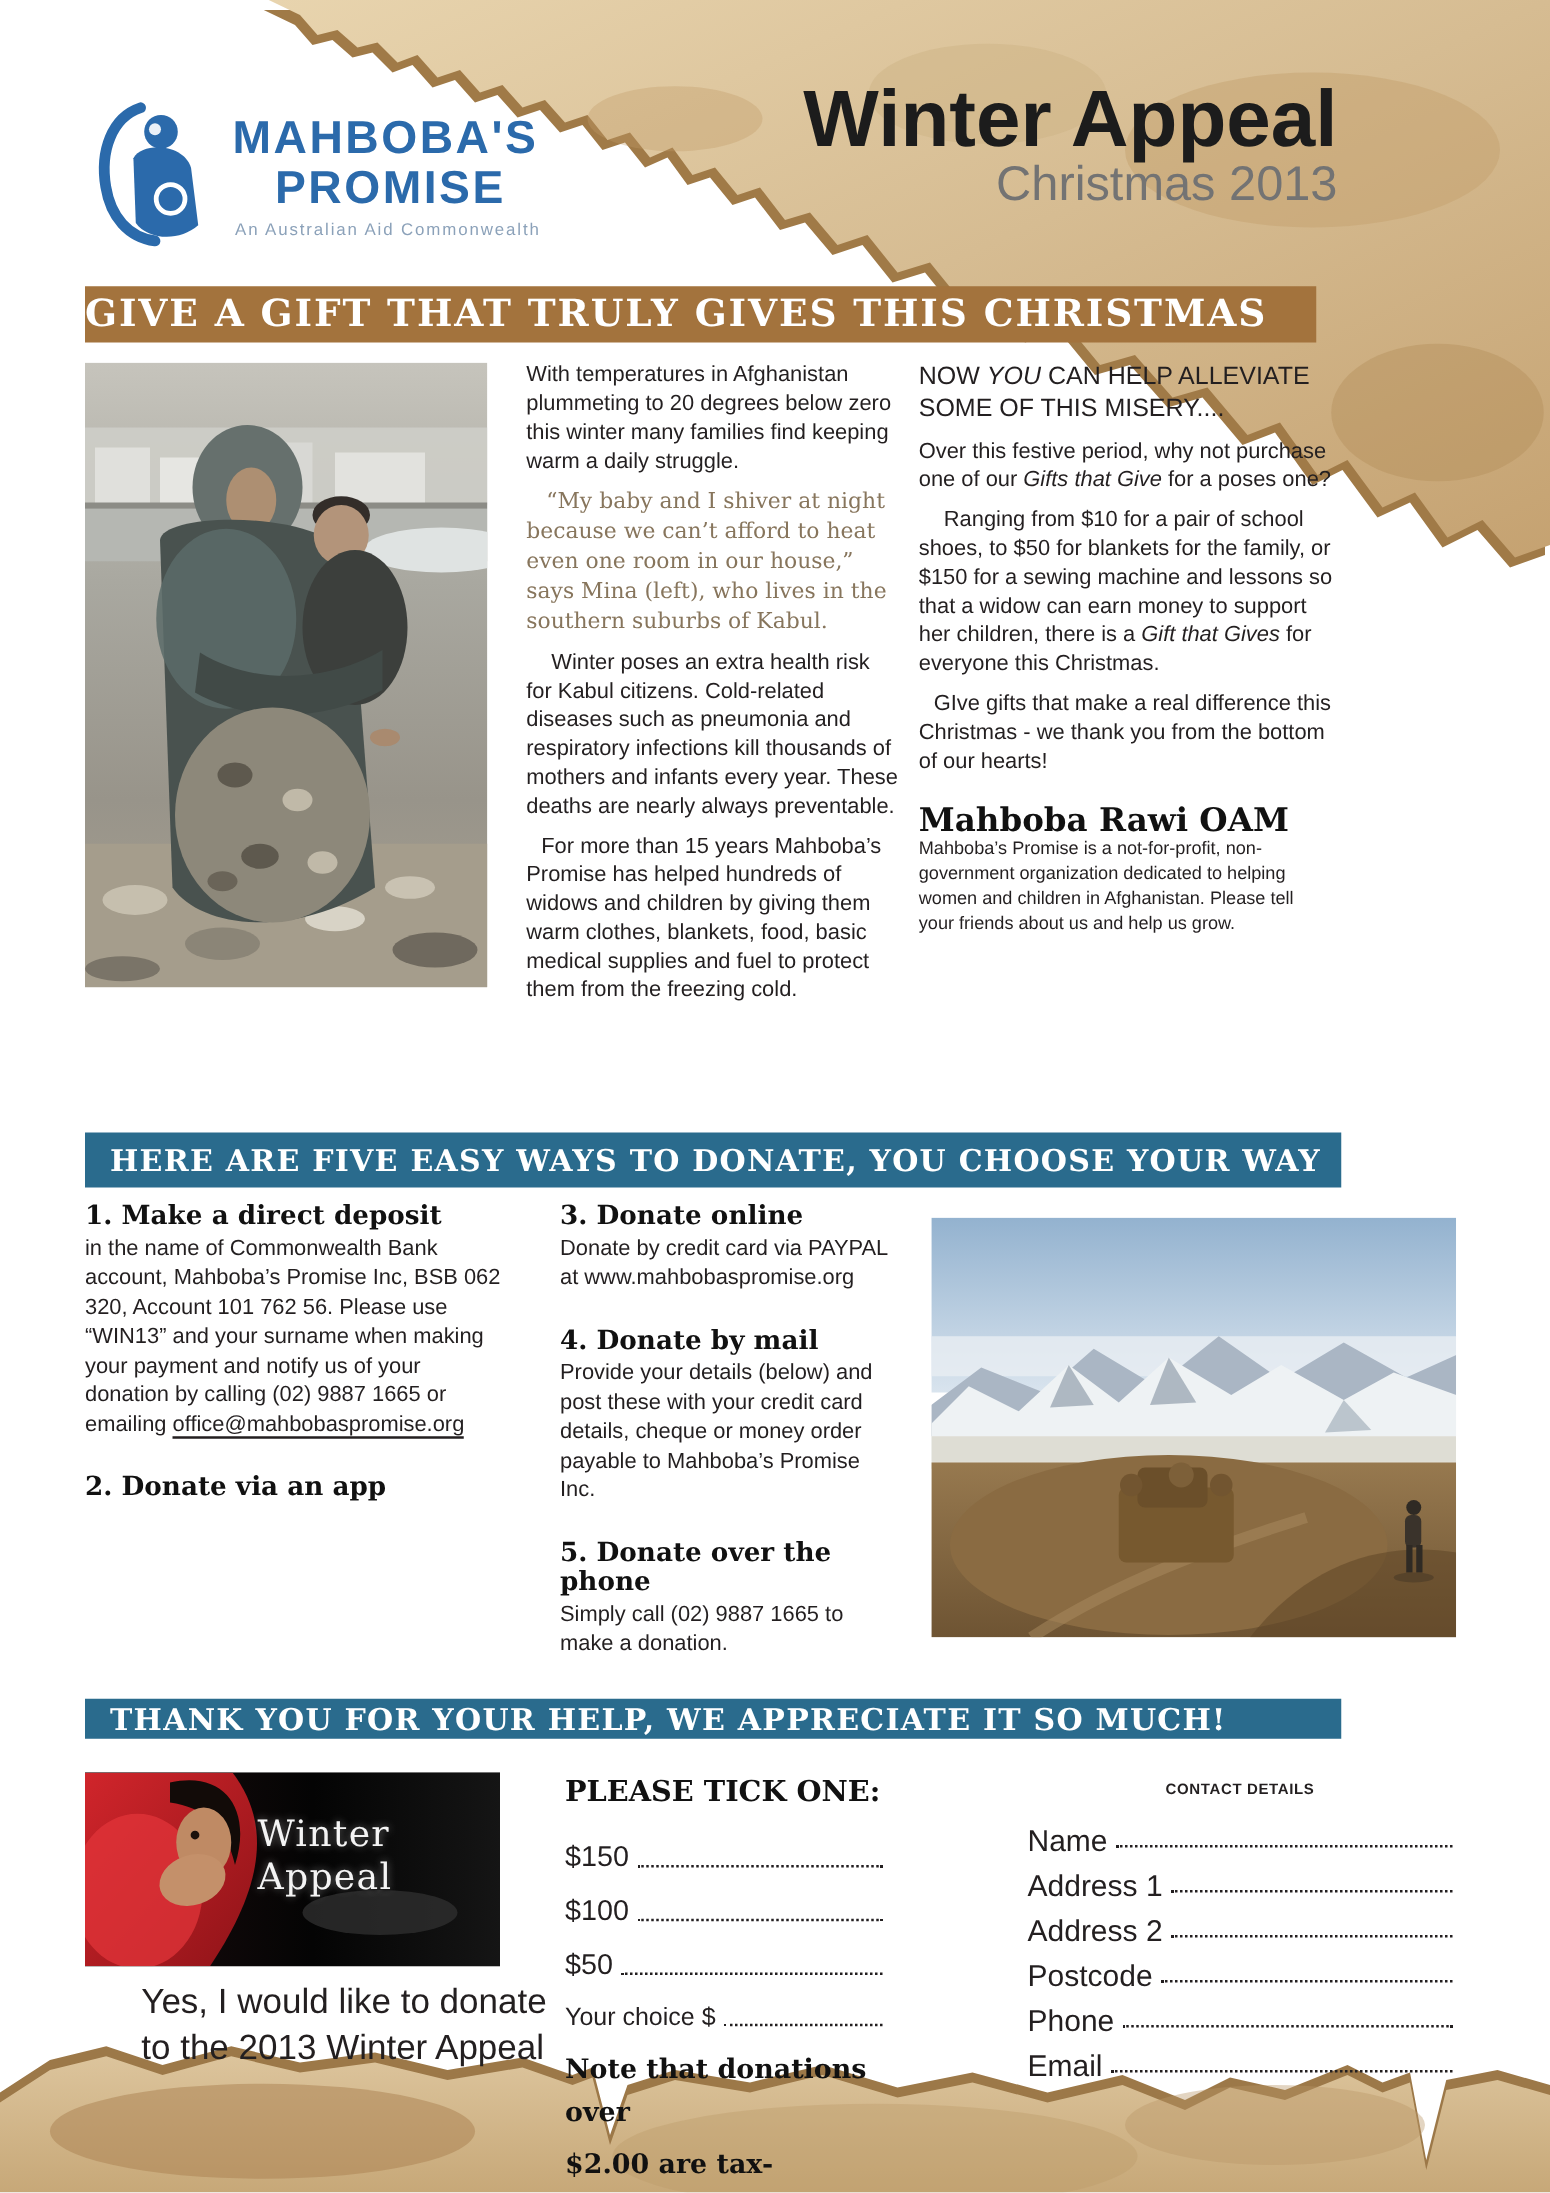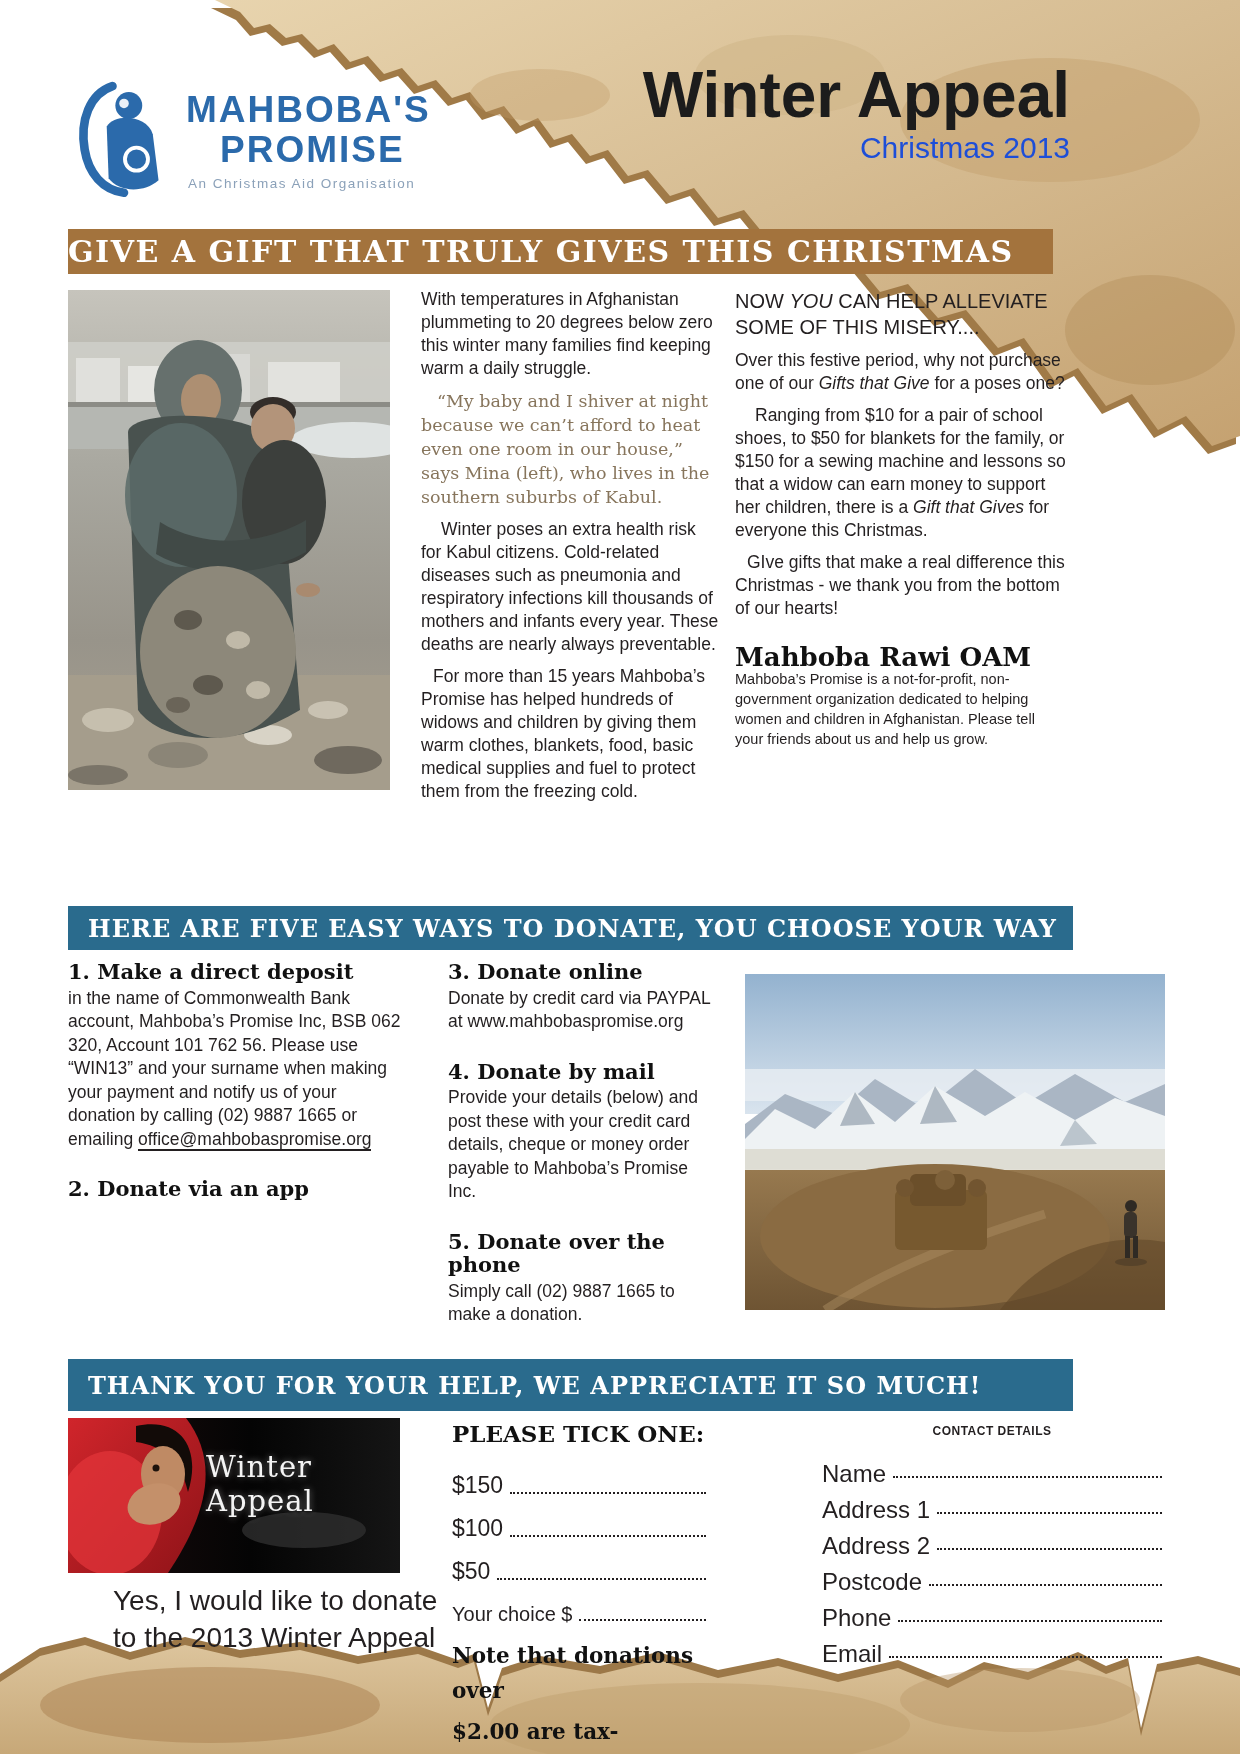--- a/index.html
+++ b/index.html
@@ -9,28 +9,28 @@
 
   
   .logo{position:absolute;left:76px;top:80px;display:flex;align-items:flex-start;z-index:2;}
   .logo-icon{width:96px;height:118px;margin-right:14px;}
   .logo-text{padding-top:10px;}
   .logo-name{font-size:37px;font-weight:bold;color:#2b6aab;letter-spacing:2px;line-height:40px;}
   .logo-name.l2{padding-left:34px;}
   .logo-tagline{margin-top:6px;font-size:13.5px;color:#8ba1b9;letter-spacing:1.5px;padding-left:2px;}
   .title-block{position:absolute;top:60px;right:170px;text-align:right;z-index:2;}
   .main-title{margin:0;font-size:64px;font-weight:600;color:#1c1c1c;line-height:70px;letter-spacing:0;}
-  .sub-title{margin-top:0;font-size:30px;color:#1d4ed8;line-height:36px;}
+  .sub-title{margin-top:0;font-size:39px;color:#737373;line-height:36px;}
 
   
   .banner{position:absolute;left:68px;width:985px;display:flex;align-items:center;z-index:2;
           font-family:"DejaVu Serif",serif;font-weight:bold;color:#ffffff;white-space:nowrap;}
   .banner-gift{top:229px;height:45px;background:#a3733d;font-size:30px;letter-spacing:1.5px;}
   .banner-donate{top:906px;height:44px;background:#2a6b8d;font-size:24px;letter-spacing:1px;padding-left:20px;}
-  .banner-thanks{top:1359px;height:52px;background:#2a6b8d;font-size:24px;letter-spacing:1px;padding-left:20px;}
+  .banner-thanks{top:1359px;height:32px;background:#2a6b8d;font-size:24px;letter-spacing:1px;padding-left:20px;}
 
   
   .photo{position:absolute;z-index:2;overflow:hidden;}
   .photo1{left:68px;top:290px;width:322px;height:500px;}
   .photo2{left:745px;top:974px;width:420px;height:336px;}
   .photo3{left:68px;top:1418px;width:332px;height:155px;background:#050505;}
   .photo svg{display:block;}
   .photo3-caption{position:absolute;left:138px;top:32px;font-family:"DejaVu Serif",serif;font-size:29px;
                   color:#f4f4f4;letter-spacing:1px;text-shadow:0 0 7px rgba(255,255,255,.45),0 2px 3px #000;}
 
@@ -105,21 +105,21 @@
     <svg class="logo-icon" viewBox="0 0 100 122">
       <path d="M38,6 C14,14 4,42 9,72 C13,97 28,114 50,117" fill="none" stroke="#2b6aab" stroke-width="9" stroke-linecap="round"></path>
       <circle cx="55" cy="26" r="14" fill="#2b6aab"></circle>
       <path d="M32,48 C40,34 74,36 80,56 L86,104 C70,118 44,116 34,102 Z" fill="#2b6aab"></path>
       <circle cx="63" cy="82" r="12" fill="#2b6aab" stroke="#ffffff" stroke-width="4"></circle>
       <circle cx="50" cy="24" r="5" fill="#ffffff" opacity="0.9"></circle>
     </svg>
     <div class="logo-text">
       <div class="logo-name">MAHBOBA'S</div>
       <div class="logo-name l2">PROMISE</div>
-      <div class="logo-tagline">An Christmas Aid Organisation</div>
+      <div class="logo-tagline">An Australian Aid Commonwealth</div>
     </div>
   </div>
 
   <div class="title-block">
     <h1 class="main-title">Winter Appeal</h1>
     <div class="sub-title">Christmas 2013</div>
   </div>
 
   <div class="banner banner-gift">GIVE A GIFT THAT TRULY GIVES THIS CHRISTMAS</div>
 

